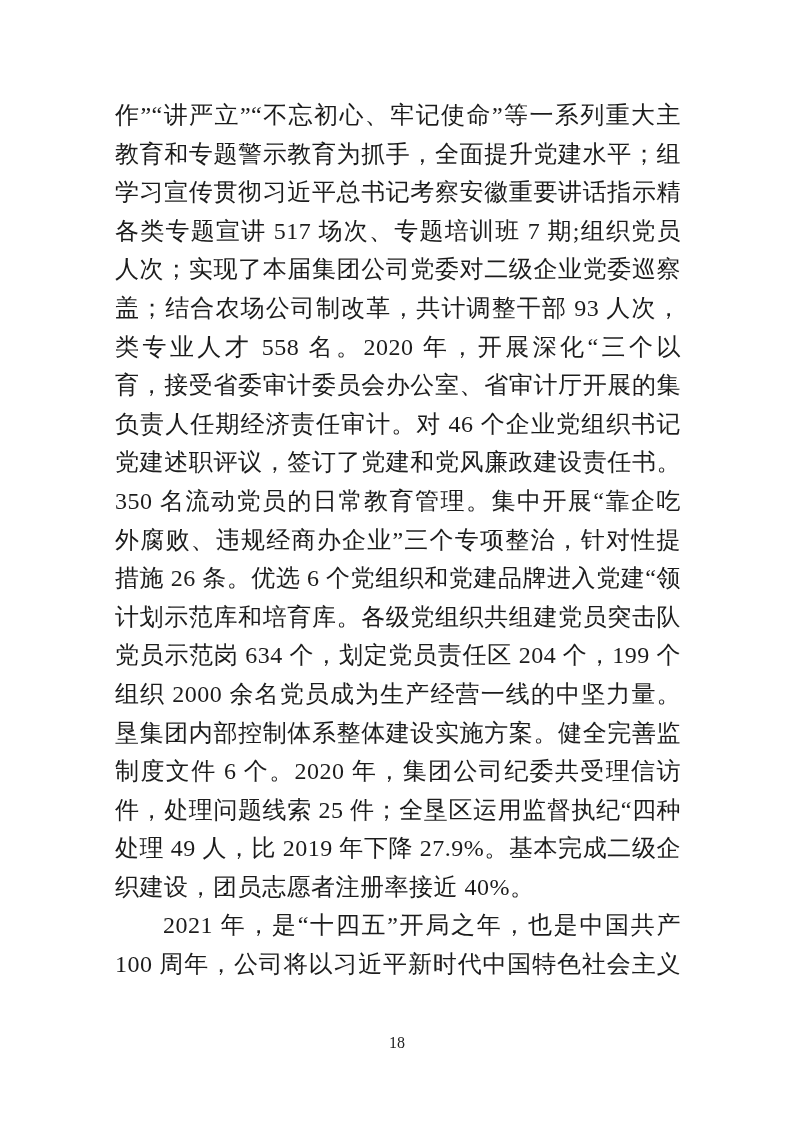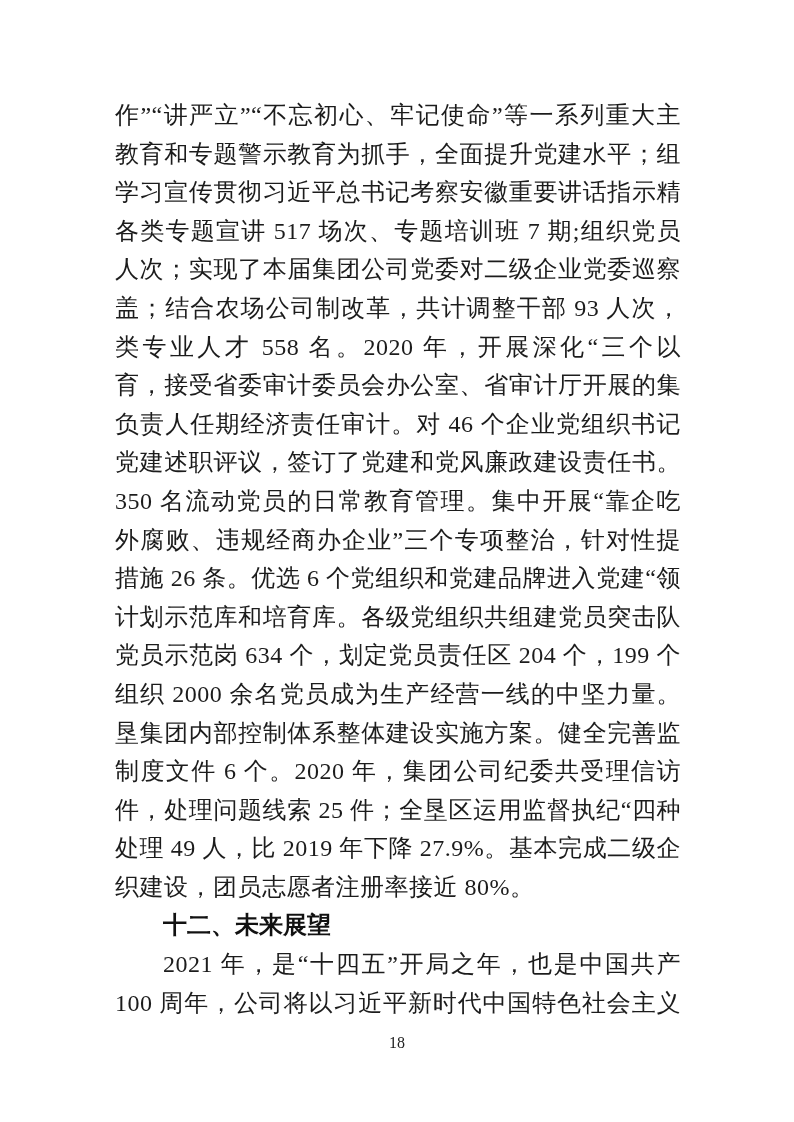--- a/index.html
+++ b/index.html
@@ -75,19 +75,18 @@
     <div class="line">350 名流动党员的日常教育管理。集中开展“靠企吃企、境</div>
     <div class="line">外腐败、违规经商办企业”三个专项整治，针对性提出整改</div>
     <div class="line">措施 26 条。优选 6 个党组织和党建品牌进入党建“领航”</div>
     <div class="line">计划示范库和培育库。各级党组织共组建党员突击队 140 个、</div>
     <div class="line">党员示范岗 634 个，划定党员责任区 204 个，199 个基层党</div>
     <div class="line">组织 2000 余名党员成为生产经营一线的中坚力量。出台农</div>
     <div class="line">垦集团内部控制体系整体建设实施方案。健全完善监督执纪</div>
     <div class="line">制度文件 6 个。2020 年，集团公司纪委共受理信访举报 68</div>
     <div class="line">件，处理问题线索 25 件；全垦区运用监督执纪“四种形态”</div>
     <div class="line">处理 49 人，比 2019 年下降 27.9%。基本完成二级企业团组</div>
-    <div class="line lastline">织建设，团员志愿者注册率接近 80%。</div>
-    <div class="heading">十二、未来展望</div>
+    <div class="line lastline">织建设，团员志愿者注册率接近 40%。</div>
     <div class="line indent">2021 年，是“十四五”开局之年，也是中国共产党建党</div>
     <div class="line">100 周年，公司将以习近平新时代中国特色社会主义思想为</div>
   </div>
   <div class="pagenum">18</div>
 </div>
 
 </body></html>

